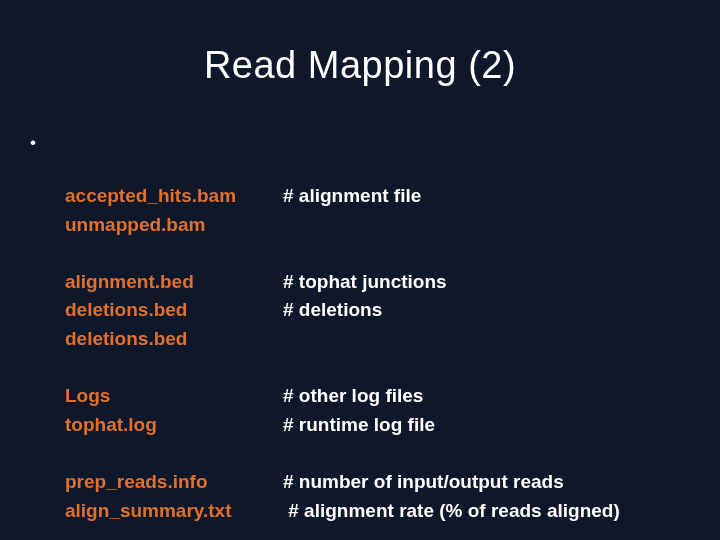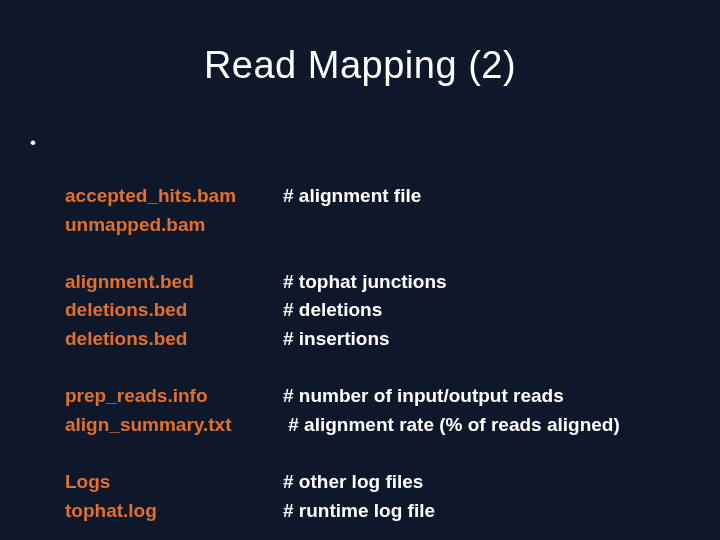--- a/index.html
+++ b/index.html
@@ -96,40 +96,39 @@
       <div class="file-row">
         <span class="file-name">alignment.bed</span>
         <span class="file-comment"># tophat junctions</span>
       </div>
       <div class="file-row">
         <span class="file-name">deletions.bed</span>
         <span class="file-comment"># deletions</span>
       </div>
       <div class="file-row">
         <span class="file-name">deletions.bed</span>
-        <span class="file-comment"># insertions</span>
+      </div>
+    </div>
+
+    <div class="file-group">
+      <div class="file-row">
+        <span class="file-name">Logs</span>
+        <span class="file-comment"># other log files</span>
+      </div>
+      <div class="file-row">
+        <span class="file-name">tophat.log</span>
+        <span class="file-comment"># runtime log file</span>
       </div>
     </div>
 
     <div class="file-group">
       <div class="file-row">
         <span class="file-name">prep_reads.info</span>
         <span class="file-comment"># number of input/output reads</span>
       </div>
       <div class="file-row">
         <span class="file-name">align_summary.txt</span>
         <span class="file-comment"> # alignment rate (% of reads aligned)</span>
       </div>
     </div>
 
-    <div class="file-group">
-      <div class="file-row">
-        <span class="file-name">Logs</span>
-        <span class="file-comment"># other log files</span>
-      </div>
-      <div class="file-row">
-        <span class="file-name">tophat.log</span>
-        <span class="file-comment"># runtime log file</span>
-      </div>
-    </div>
-
   </div>
 </div>
 
 </body></html>

